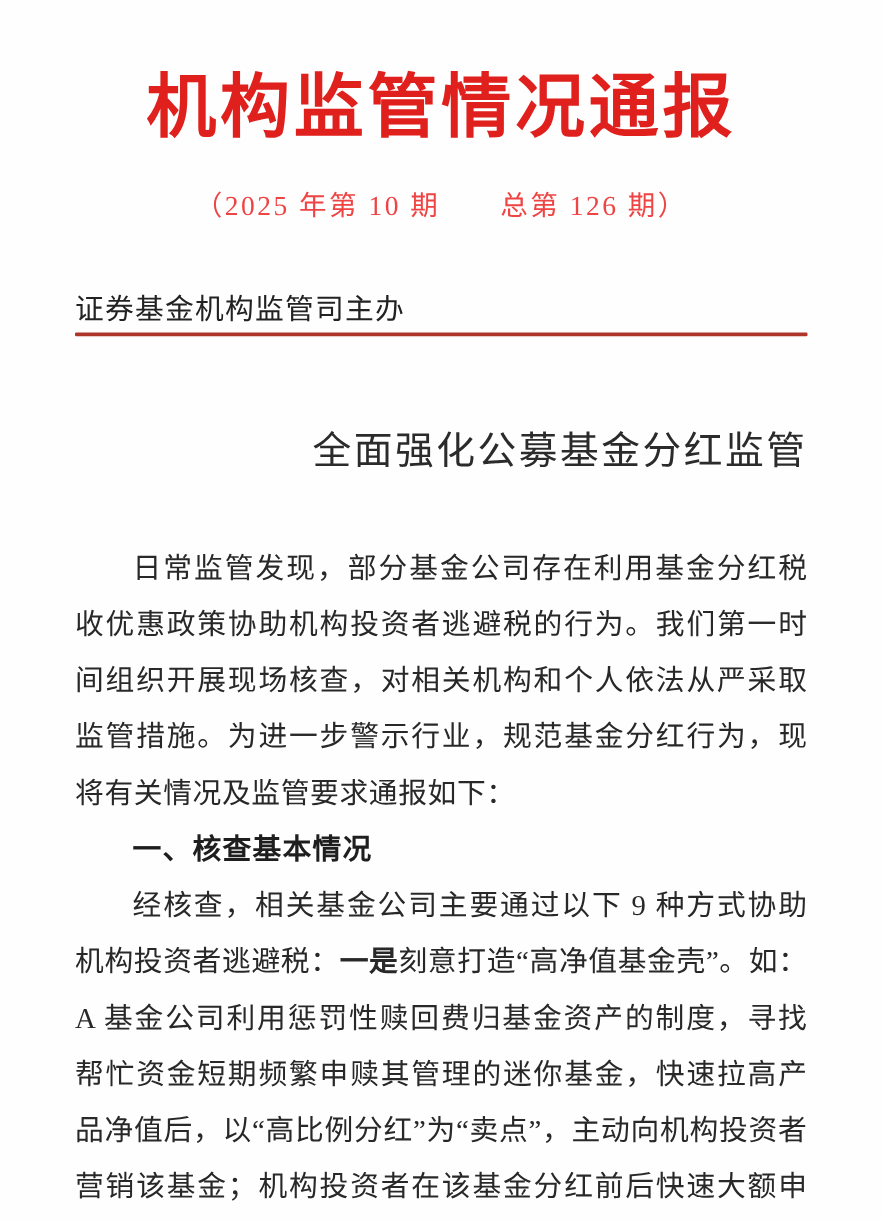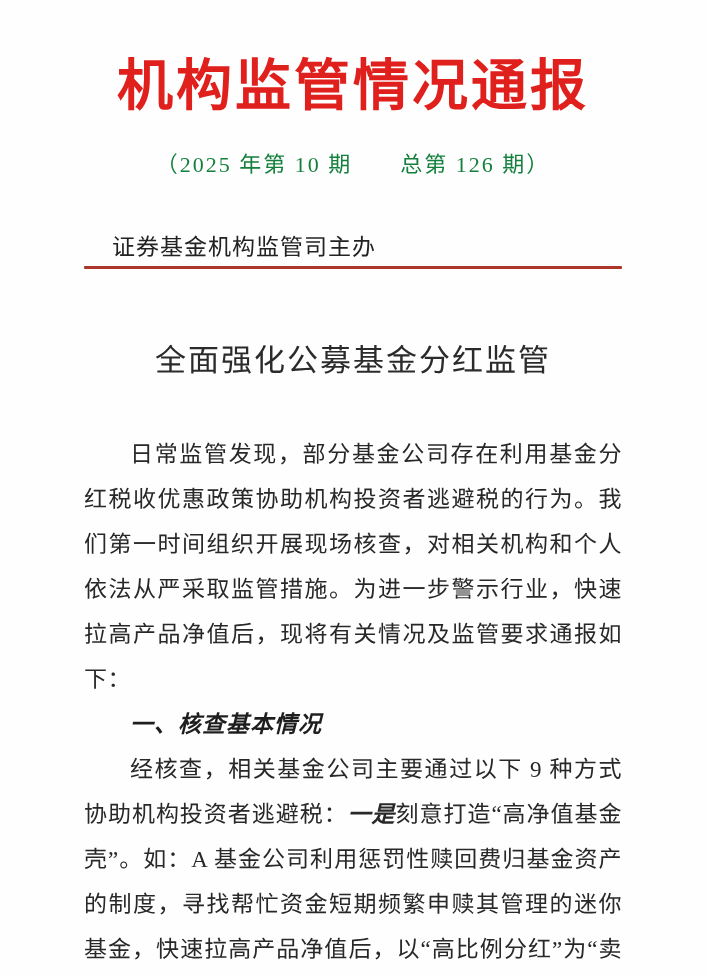--- a/index.html
+++ b/index.html
@@ -3,98 +3,97 @@
 <meta charset="utf-8">
 <style>
   html, body { margin: 0; padding: 0; background: #ffffff; }
   .page {
     position: relative;
     width: 706px;
     height: 976px;
     margin: 0 auto;
     background: #fefefe;
     box-sizing: border-box;
-    padding: 0 84px;
+    padding: 0 60px;
     overflow: hidden;
     font-family: "Liberation Serif", serif;
     color: #282828;
   }
   .masthead-title {
     margin: 0;
     padding-top: 54px;
     text-align: center;
     font-family: "Liberation Sans", sans-serif;
     font-weight: 800;
     font-size: 56px;
     line-height: 1.15;
     letter-spacing: 3px;
     color: var(--accent-red, #e0201d);
   }
   .issue-line {
     margin-top: 28px;
     text-align: center;
     font-size: 22px;
     letter-spacing: 2px;
-    color: #15803d;
+    color: #ef4444;
   }
   .masthead-row {
     display: flex;
     justify-content: space-between;
     align-items: baseline;
     margin-top: 50px;
     font-size: 23px;
     letter-spacing: 1px;
     color: #222222;
-    margin-left: 28px;
   }
   .red-rule {
     margin-top: 4px;
     height: 3px;
     background: var(--rule-red, #ae352a);
     border-radius: 1px;
   }
   .article-title {
     margin: 66px 0 0 0;
-    text-align: center;
+    text-align: right;
     font-weight: 400;
     font-size: 31px;
     letter-spacing: 2px;
     color: #2b2b2b;
   }
   .article-body {
     margin-top: 52px;
     font-size: 23px;
     line-height: 45px;
     text-align: justify;
     letter-spacing: 0.5px;
     color: #282828;
   }
   .para { margin: 0; text-indent: 2em; }
   .para.section-heading {
     font-family: "Liberation Sans", sans-serif;
     font-weight: 700;
     letter-spacing: 1px;
     color: #1e1e1e;
   }
-  .para .b { font-weight: 700; font-style: italic; }
+  .para .b { font-weight: 700; }
 </style>
 </head>
 <body>
 
 <div class="page">
   <h1 class="masthead-title">机构监管情况通报</h1>
 
   <div class="issue-line">（2025 年第 10 期　　总第 126 期）</div>
 
   <div class="masthead-row">
     <span>证券基金机构监管司主办</span>
   </div>
 
   <div class="red-rule"></div>
 
   <h2 class="article-title">全面强化公募基金分红监管</h2>
 
   <div class="article-body">
-      <p class="para"><span>日常监管发现，部分基金公司存在利用基金分红税收优惠政策协助机构投资者逃避税的行为。我们第一时间组织开展现场核查，对相关机构和个人依法从严采取监管措施。为进一步警示行业，快速拉高产品净值后，现将有关情况及监管要求通报如下：</span></p>
+      <p class="para"><span>日常监管发现，部分基金公司存在利用基金分红税收优惠政策协助机构投资者逃避税的行为。我们第一时间组织开展现场核查，对相关机构和个人依法从严采取监管措施。为进一步警示行业，规范基金分红行为，现将有关情况及监管要求通报如下：</span></p>
       <p class="para section-heading"><span class="b">一、核查基本情况</span></p>
       <p class="para"><span>经核查，相关基金公司主要通过以下 9 种方式协助机构投资者逃避税：</span><span class="b">一是</span><span>刻意打造“高净值基金壳”。如：A 基金公司利用惩罚性赎回费归基金资产的制度，寻找帮忙资金短期频繁申赎其管理的迷你基金，快速拉高产品净值后，以“高比例分红”为“卖点”，主动向机构投资者营销该基金；机构投资者在该基金分红前后快速大额申赎，实现避税目的。</span></p>
     </div>
 </div>
 
 </body></html>

